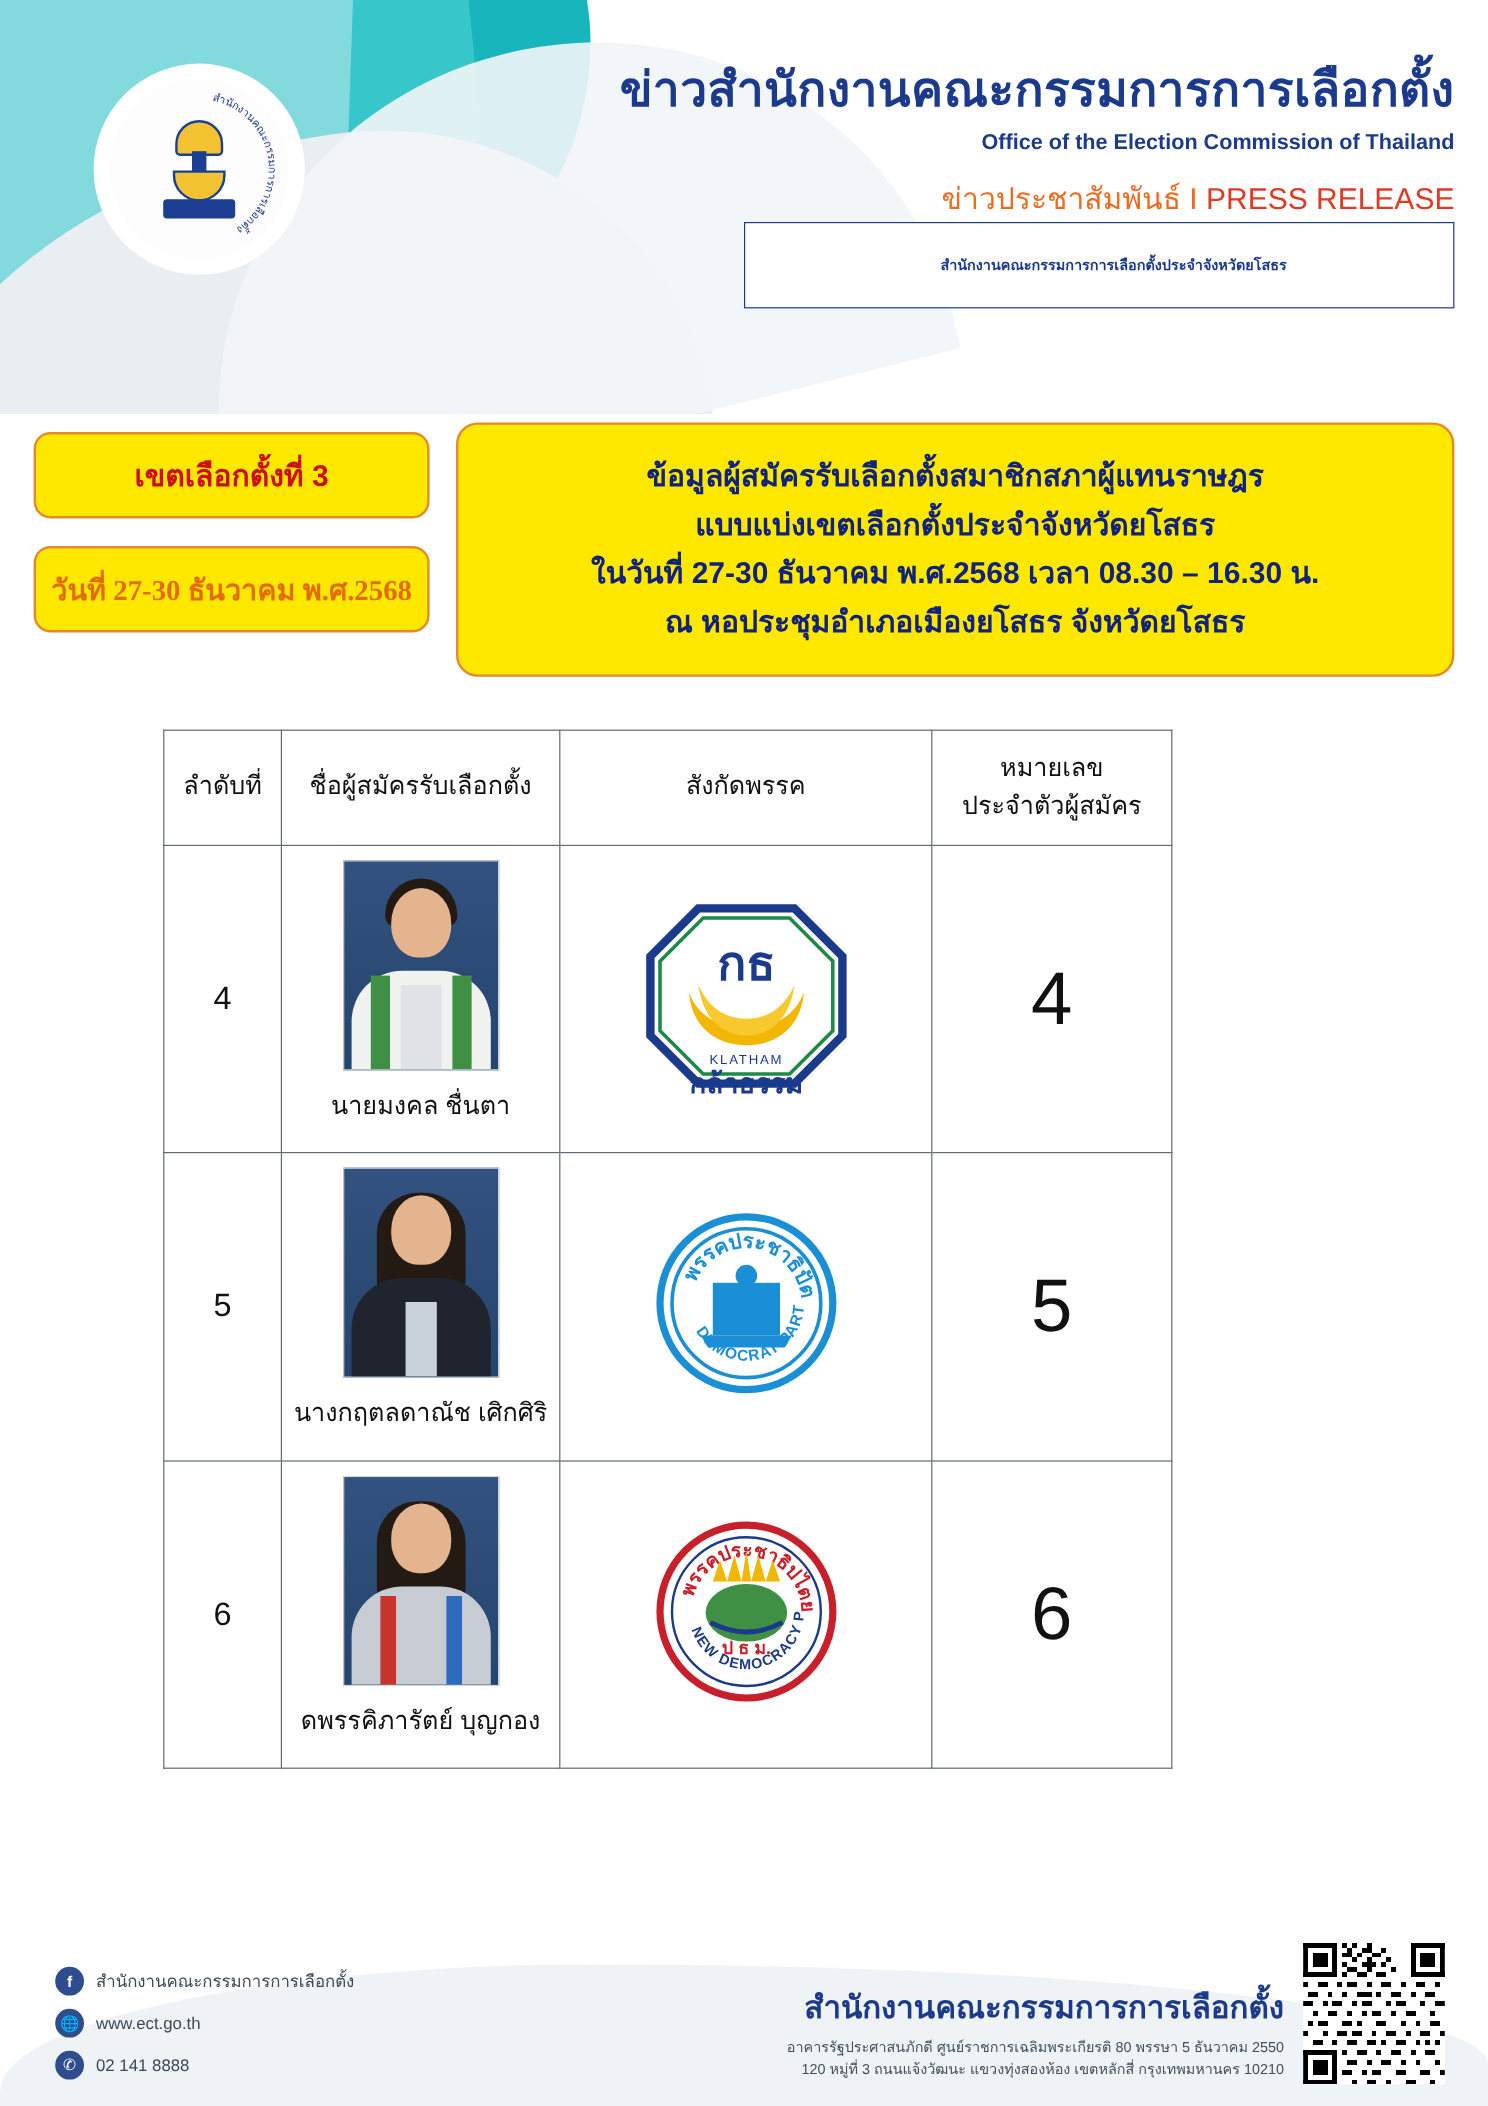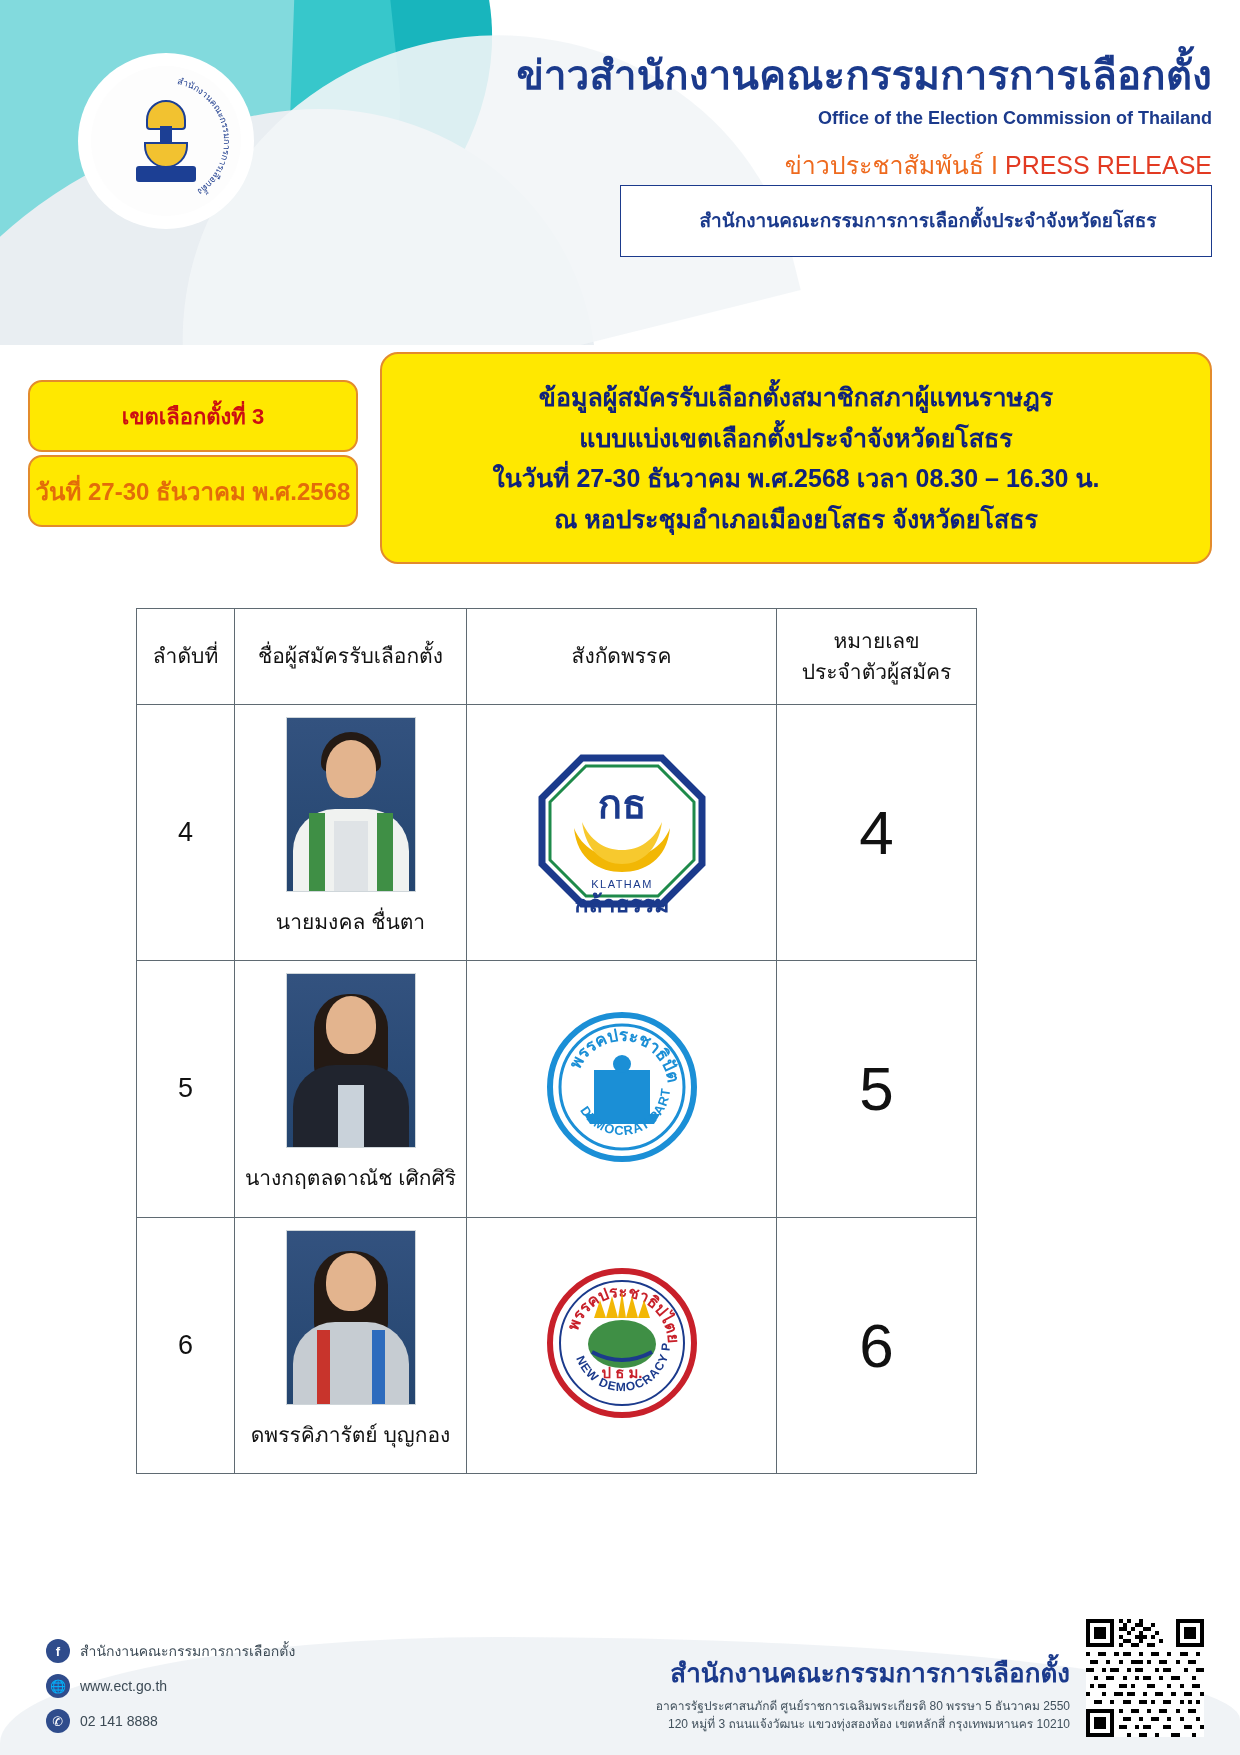--- a/index.html
+++ b/index.html
@@ -147,47 +147,47 @@
 
   .hdr-box {
     position: absolute;
     left: 620px; top: 185px;
     width: 592px; height: 72px;
     border: 1.5px solid #1b3a8c;
     background: #ffffff;
     display: flex; flex-direction: column;
     align-items: center; justify-content: center;
     color: #1b3a8c;
-    font-size: 19px;
+    font-size: 12px;
     font-weight: bold;
     line-height: 1.55;
     padding-left: 24px;
   }
 
   
   .left-tag, .left-date {
     position: absolute;
     left: 28px;
     width: 330px;
     border: 2px solid #e38b2c;
     background: #ffe800;
     border-radius: 14px;
     display: flex; align-items: center; justify-content: center;
     font-weight: bold;
   }
   .left-tag {
     top: 360px; height: 72px;
-    font-size: 22px;
+    font-size: 25px;
     color: #cc0f12;
-    margin-top: 20px;
   }
   .left-date {
     top: 455px; height: 72px;
     font-size: 24px;
     color: #e36c09;
+    font-family: Liberation Serif, serif;
   }
   .main-banner {
     position: absolute;
     left: 380px; top: 352px;
     width: 832px; height: 212px;
     border: 2px solid #e38b2c;
     background: #ffe800;
     border-radius: 18px;
     display: flex; flex-direction: column;
     align-items: center; justify-content: center;

